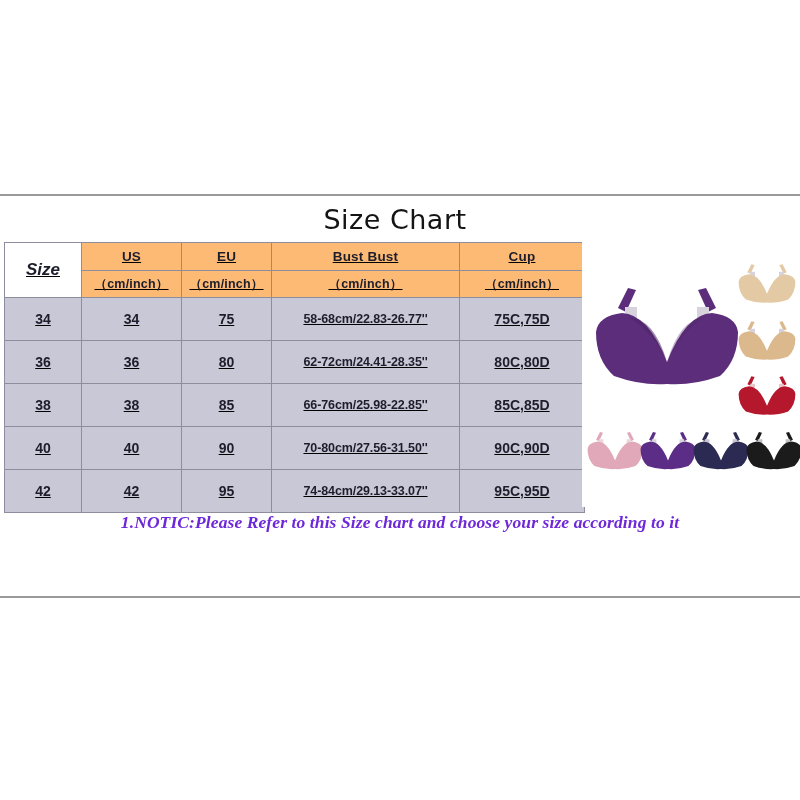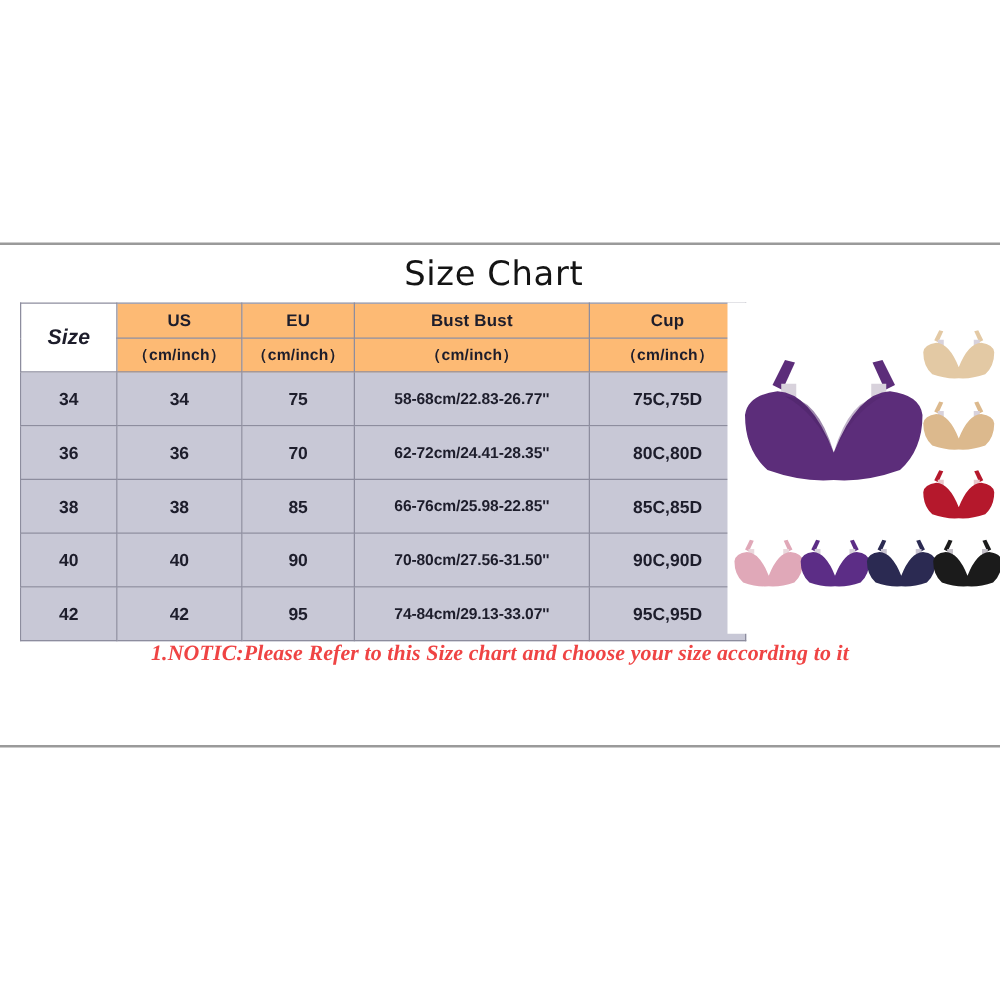--- a/index.html
+++ b/index.html
@@ -39,25 +39,26 @@
     font-size: 27px;
     font-weight: 400;
     letter-spacing: 0.5px;
     color: #141414;
     white-space: nowrap;
   }
 
   
   #size-table {
     position: absolute;
-    left: 16px;
+    left: 4px;
     top: 46px;
     width: 580px;
     border-collapse: collapse;
     table-layout: fixed;
+    text-decoration: underline;
   }
   #size-table td, #size-table th {
     border: 1px solid #8d8d9e;
     text-align: center;
     vertical-align: middle;
     font-family: "Liberation Sans", sans-serif;
     font-weight: bold;
     color: #1d1d2b;
     padding: 0;
   }
@@ -117,21 +118,21 @@
     width: 800px;
     text-align: center;
   }
   #notice p {
     margin: 0 0 2px 0;
     font-family: "Liberation Serif", serif;
     font-style: italic;
     font-weight: bold;
     font-size: 17.5px;
     letter-spacing: 0.1px;
-    color: #ef4444;
+    color: #6d28d9;
     white-space: nowrap;
   }
 </style>
 </head>
 <body>
 
 <div id="panel">
 
   <div id="chart-title">Size Chart</div>
 
@@ -162,21 +163,21 @@
       <tr>
         <td class="cell first">34</td>
         <td class="cell">34</td>
         <td class="cell">75</td>
         <td class="cell small">58-68cm/22.83-26.77''</td>
         <td class="cell">75C,75D</td>
       </tr>
       <tr>
         <td class="cell first">36</td>
         <td class="cell">36</td>
-        <td class="cell">70</td>
+        <td class="cell">80</td>
         <td class="cell small">62-72cm/24.41-28.35''</td>
         <td class="cell">80C,80D</td>
       </tr>
       <tr>
         <td class="cell first">38</td>
         <td class="cell">38</td>
         <td class="cell">85</td>
         <td class="cell small">66-76cm/25.98-22.85''</td>
         <td class="cell">85C,85D</td>
       </tr>

